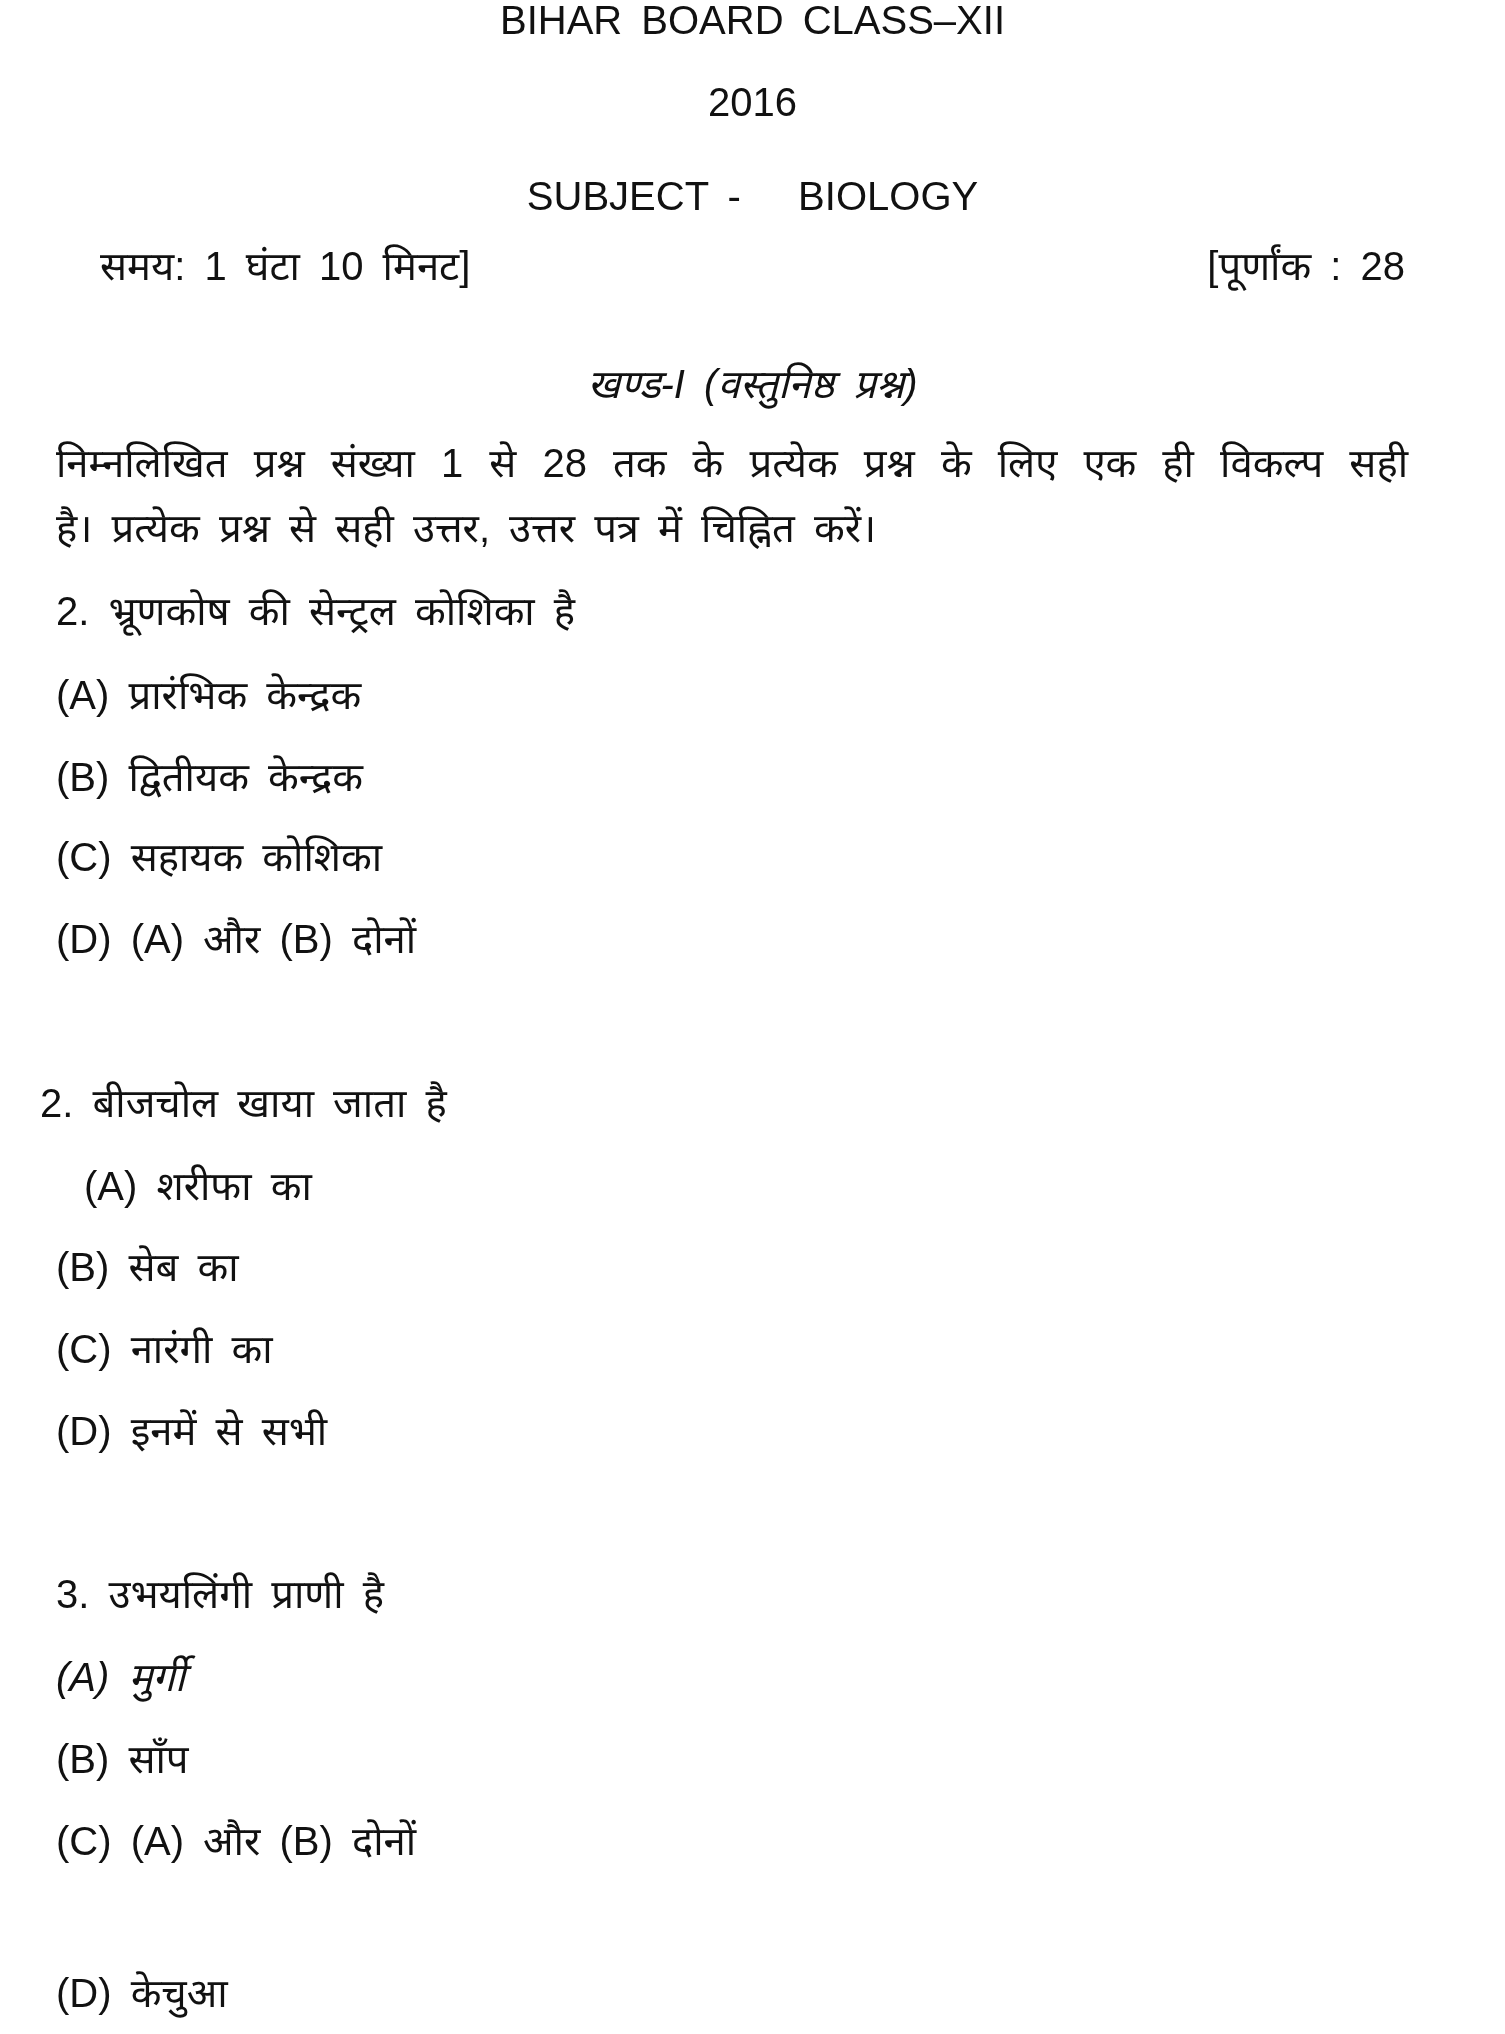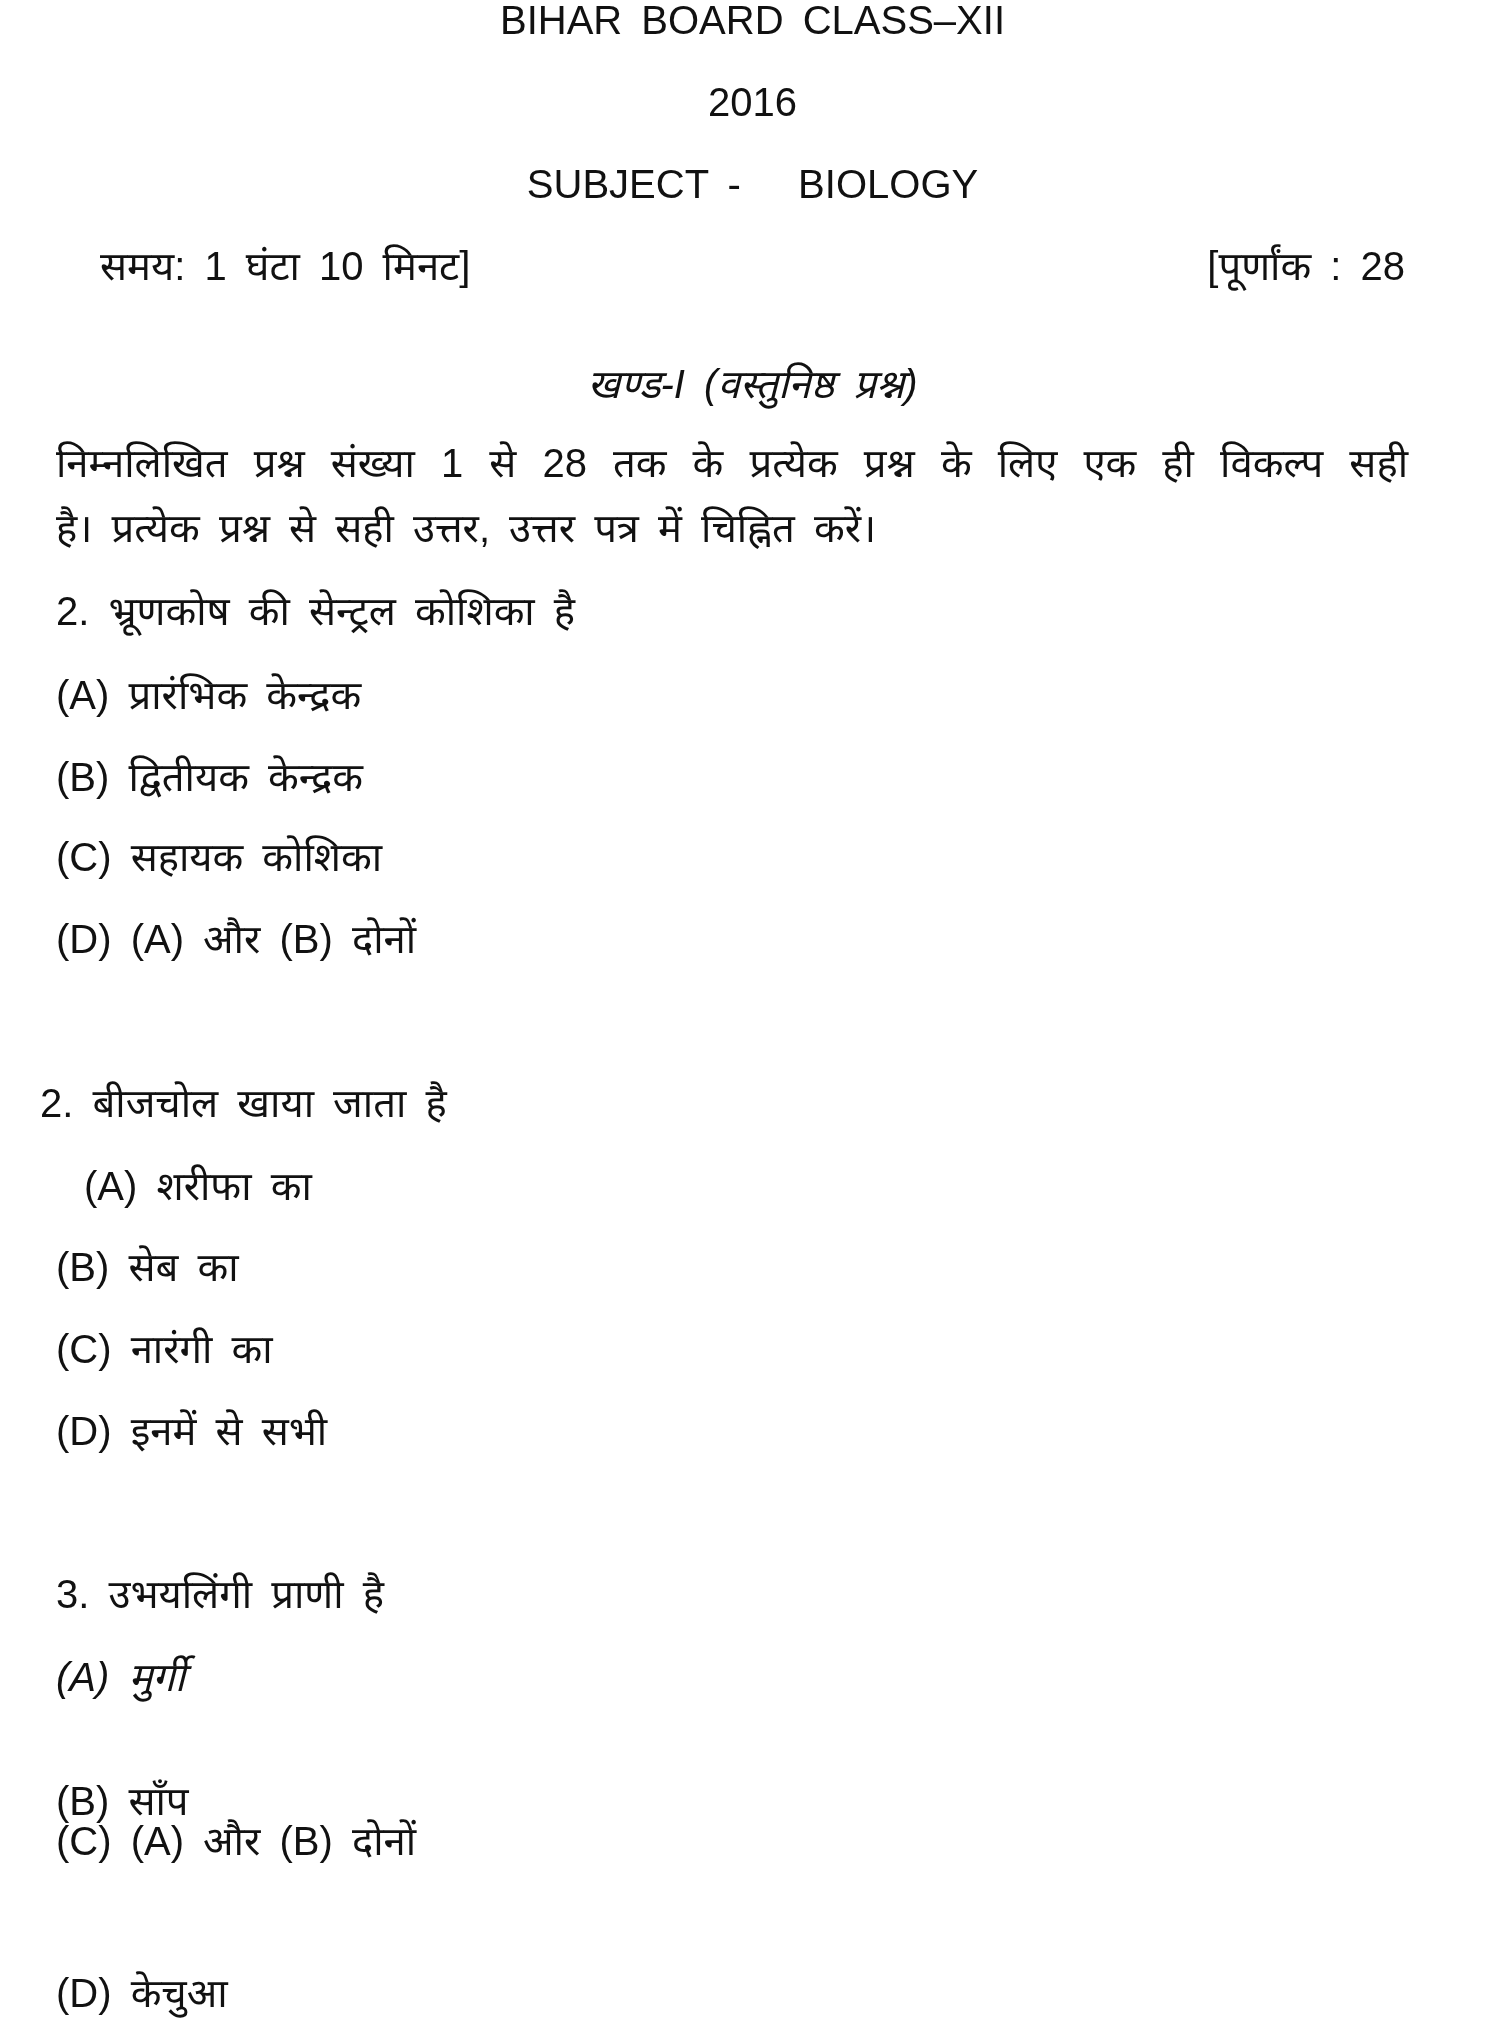--- a/index.html
+++ b/index.html
@@ -11,21 +11,21 @@
   .line { position: absolute; white-space: nowrap; font-size: 40px; line-height: 48px; }
   .center { left: 0; width: 1505px; text-align: center; }
   .ws { word-spacing: 8px; }
 </style>
 </head>
 <body>
 
 <div>
   <div class="line center ws" style="top:-4px;">BIHAR BOARD CLASS–XII</div>
   <div class="line center" style="top:78px;">2016</div>
-  <div class="line center ws" style="top:160px; white-space:pre;text-align:center;">SUBJECT -   BIOLOGY</div>
+  <div class="line center ws" style="top:172px; white-space:pre;text-align:center;">SUBJECT -   BIOLOGY</div>
 
   <div class="line ws" style="top:242px; left:100px;">समय: 1 घंटा 10 मिनट]</div>
   <div class="line ws" style="top:242px; right:100px;">[पूर्णांक : 28</div>
 
   <div class="line center ws" style="top:360px;font-style:italic;">खण्ड-I (वस्तुनिष्ठ प्रश्न)</div>
 
   <div>
     <div class="line ws" style="top:439px; left:56px; width:1352px; text-align:justify; text-align-last:justify;">निम्नलिखित प्रश्न संख्या 1 से 28 तक के प्रत्येक प्रश्न के लिए एक ही विकल्प सही</div>
     <div class="line ws" style="top:504px; left:56px;">है। प्रत्येक प्रश्न से सही उत्तर, उत्तर पत्र में चिह्नित करें।</div>
   </div>
@@ -42,17 +42,17 @@
     <div class="line ws" style="top:1079px; left:40px;">2. बीजचोल खाया जाता है</div>
     <div class="line ws" style="top:1162px; left:56px;margin-left:28px;">(A) शरीफा का</div>
     <div class="line ws" style="top:1243px; left:56px;">(B) सेब का</div>
     <div class="line ws" style="top:1325px; left:56px;">(C) नारंगी का</div>
     <div class="line ws" style="top:1407px; left:56px;">(D) इनमें से सभी</div>
   </div>
 
   <div>
     <div class="line ws" style="top:1570px; left:56px;">3. उभयलिंगी प्राणी है</div>
     <div class="line ws" style="top:1653px; left:56px;font-style:italic;">(A) मुर्गी</div>
-    <div class="line ws" style="top:1735px; left:56px;margin-top:42px;">(B) साँप</div>
+    <div class="line ws" style="top:1735px; left:56px;">(B) साँप</div>
     <div class="line ws" style="top:1817px; left:56px;">(C) (A) और (B) दोनों</div>
     <div class="line ws" style="top:1938px; left:56px;margin-top:31px;">(D) केचुआ</div>
   </div>
 </div>
 
 </body></html>

